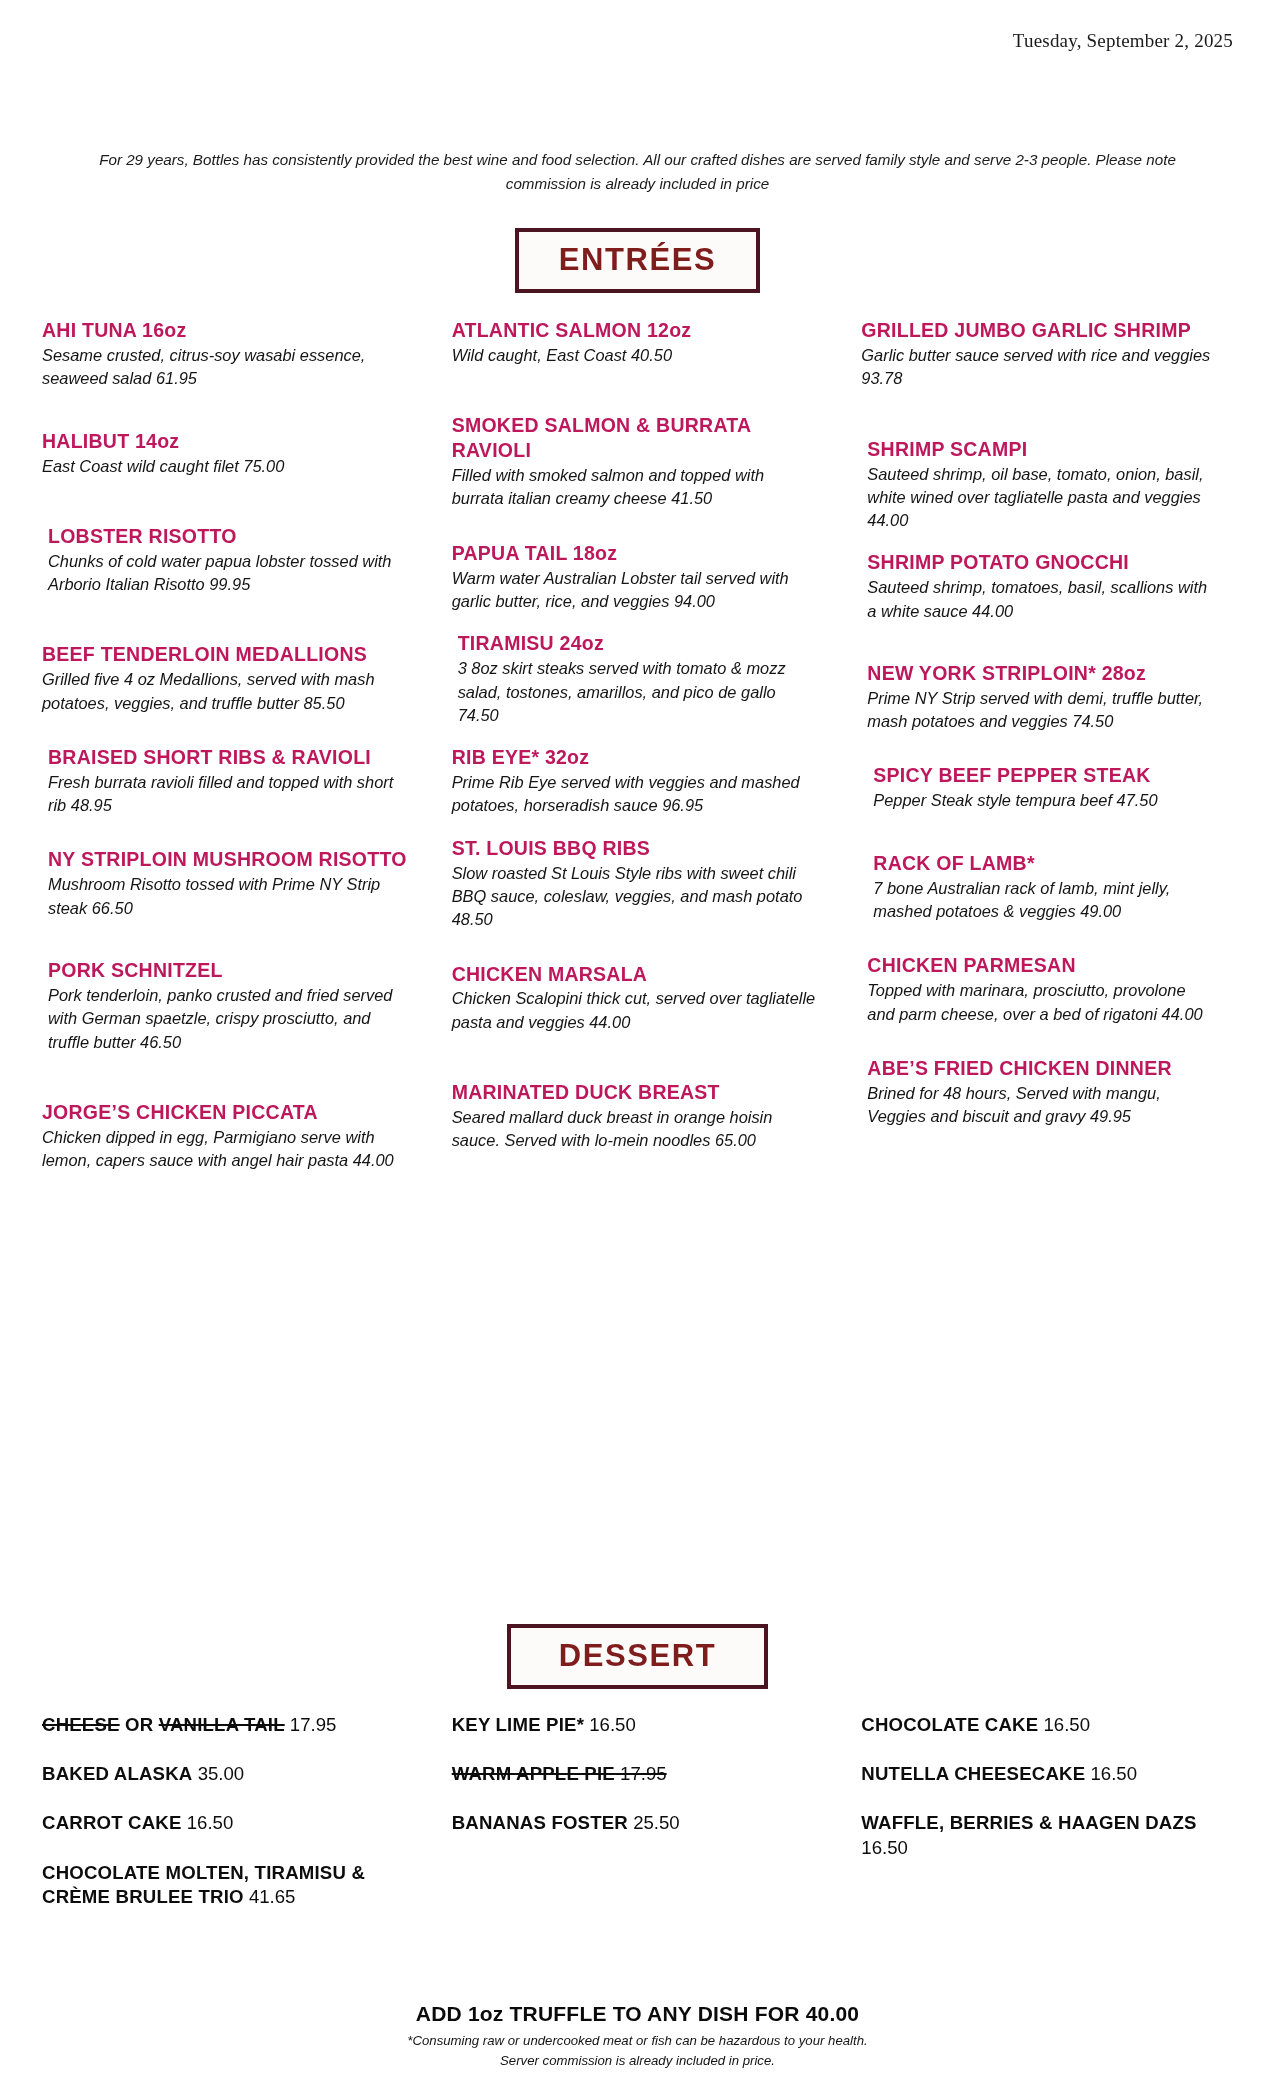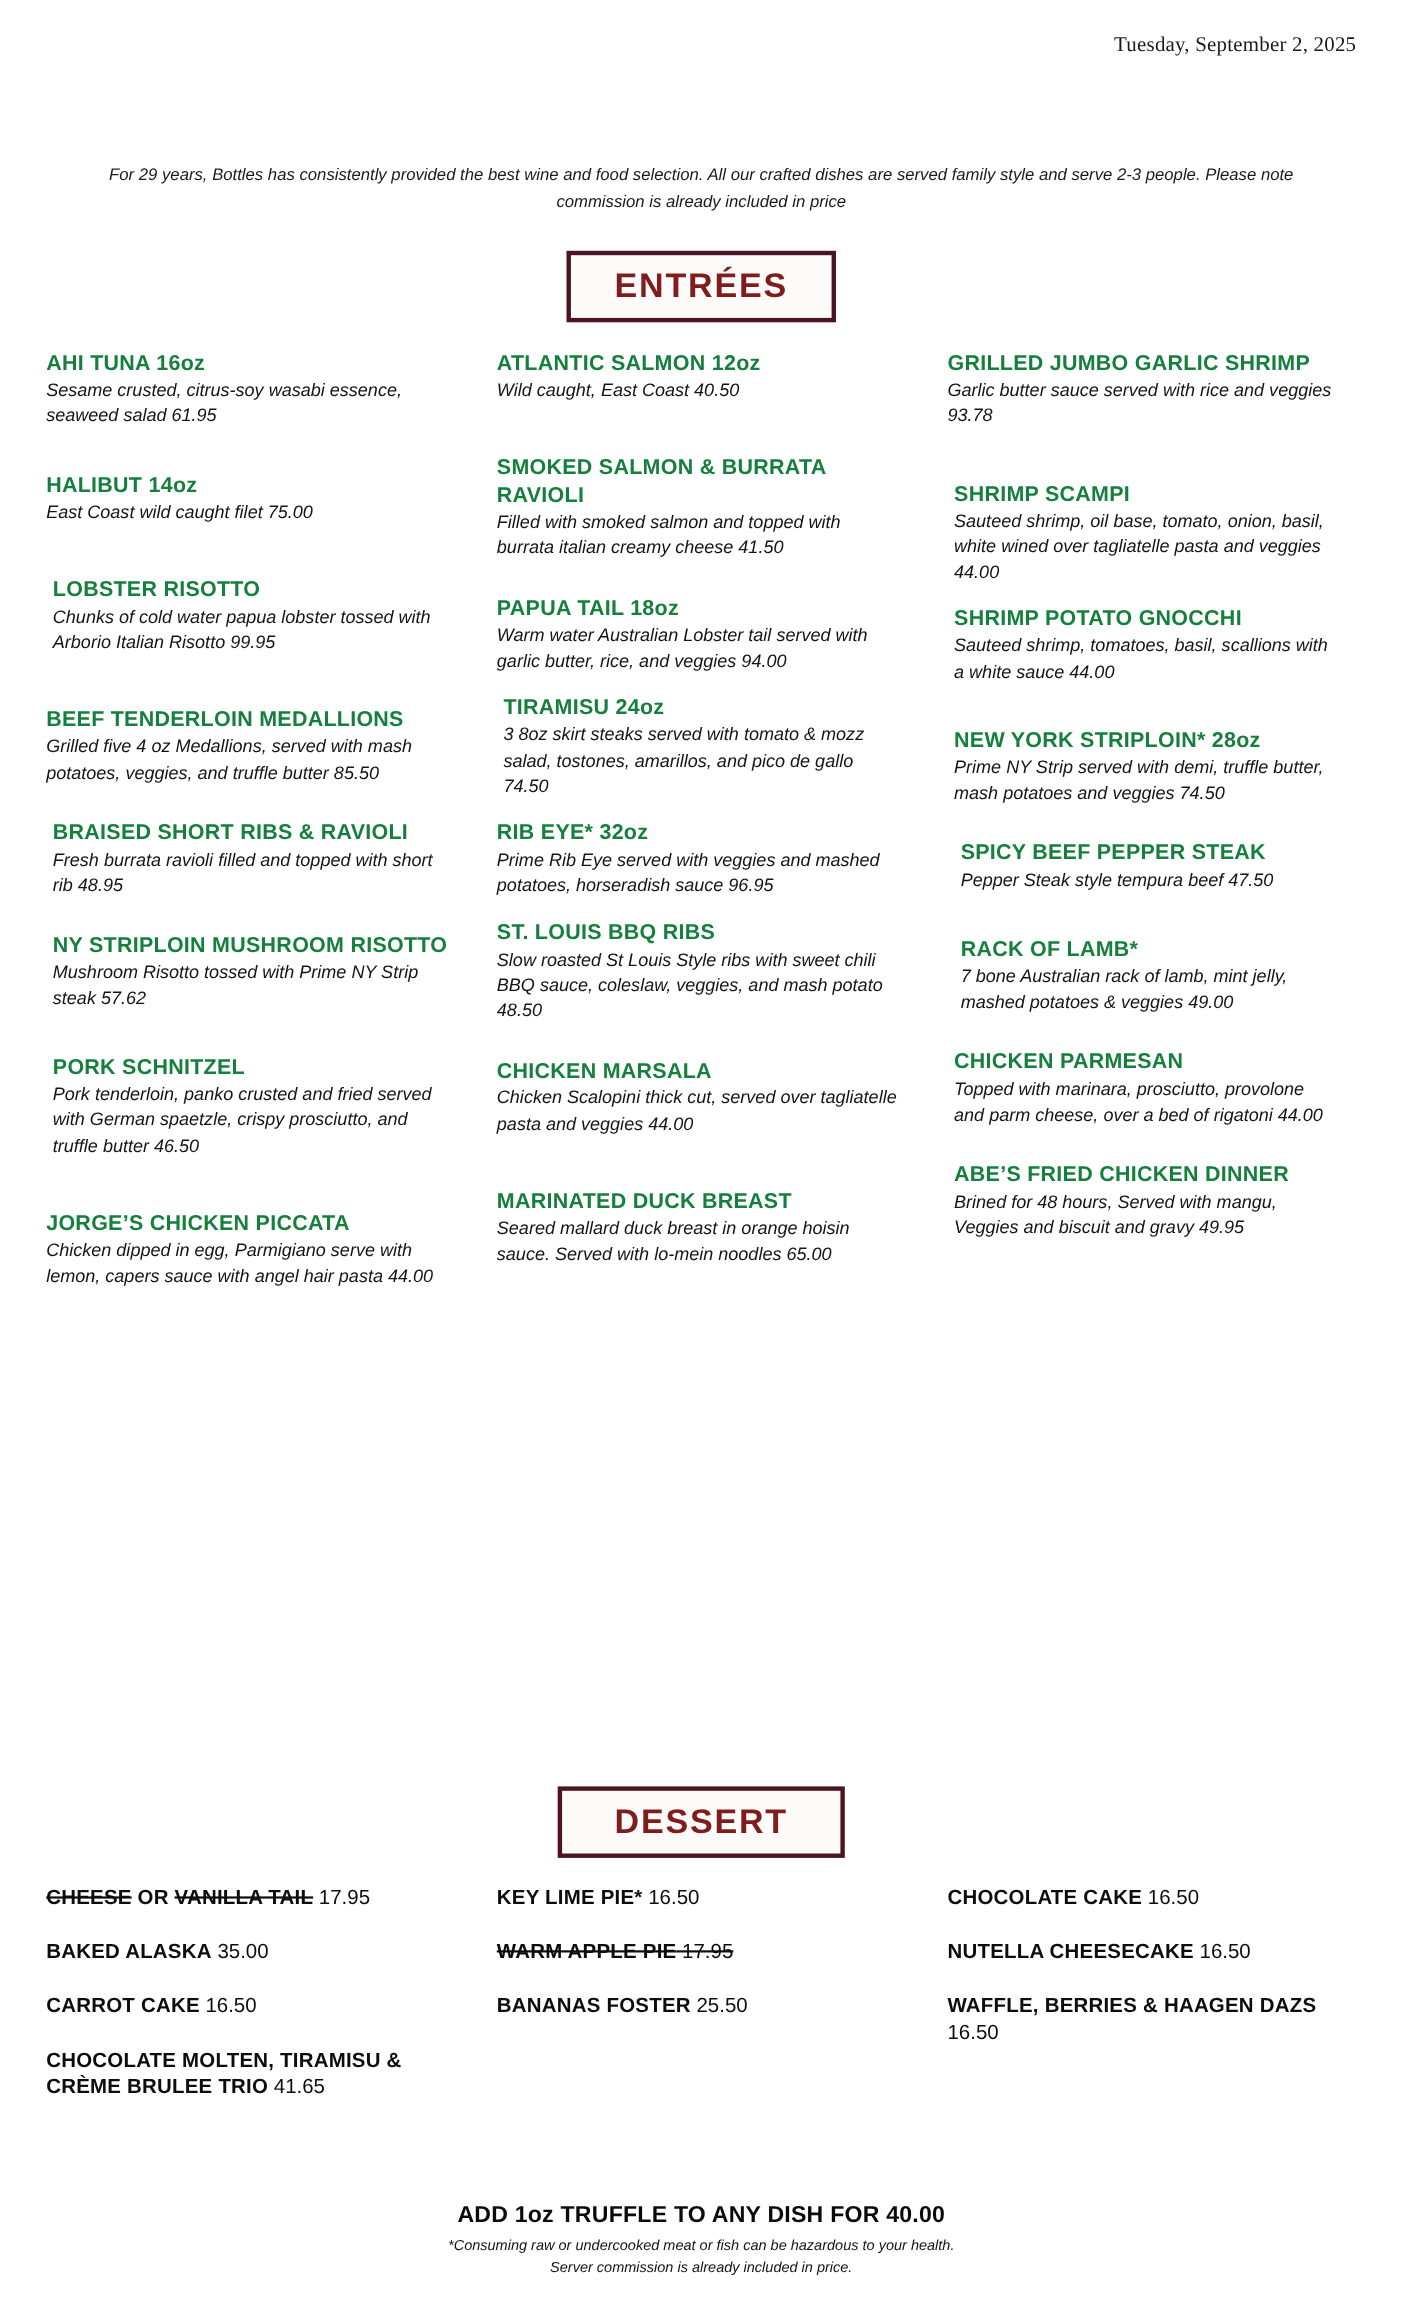--- a/index.html
+++ b/index.html
@@ -69,21 +69,21 @@
   .col-1 { padding-left: 6px; }
   .col-2 { padding-left: 14px; }
   .col-3 { padding-left: 22px; }
 
   .dish { margin-bottom: 26px; }
   .dish-name {
     font-size: 19.5px;
     font-weight: bold;
     letter-spacing: .25px;
     line-height: 1.28;
-    color: #15803d;
+    color: #be185d;
     margin-bottom: 1px;
   }
   .dish-desc {
     font-size: 16.4px;
     font-style: italic;
     line-height: 1.42;
     color: #151515;
   }
   .struck { text-decoration: line-through; text-decoration-thickness: 2px; }
 
@@ -170,21 +170,21 @@
     <div class="dish sp-md">
       <div class="dish-name">BEEF TENDERLOIN MEDALLIONS</div>
       <div class="dish-desc">Grilled five 4 oz Medallions, served with mash potatoes, veggies, and truffle butter 85.50</div>
     </div>
     <div class="dish sp-md ind-1">
       <div class="dish-name">BRAISED SHORT RIBS &amp; RAVIOLI</div>
       <div class="dish-desc">Fresh burrata ravioli filled and topped with short rib 48.95</div>
     </div>
     <div class="dish sp-lg ind-1">
       <div class="dish-name">NY STRIPLOIN MUSHROOM RISOTTO</div>
-      <div class="dish-desc">Mushroom Risotto tossed with Prime NY Strip steak 57.62</div>
+      <div class="dish-desc">Mushroom Risotto tossed with Prime NY Strip steak 66.50</div>
     </div>
     <div class="dish sp-xl ind-1">
       <div class="dish-name">PORK SCHNITZEL</div>
       <div class="dish-desc">Pork tenderloin, panko crusted and fried served with German spaetzle, crispy prosciutto, and truffle butter 46.50</div>
     </div>
     <div class="dish">
       <div class="dish-name">JORGE’S CHICKEN PICCATA</div>
       <div class="dish-desc">Chicken dipped in egg, Parmigiano serve with lemon, capers sauce with angel hair pasta 44.00</div>
     </div>
   </div>

